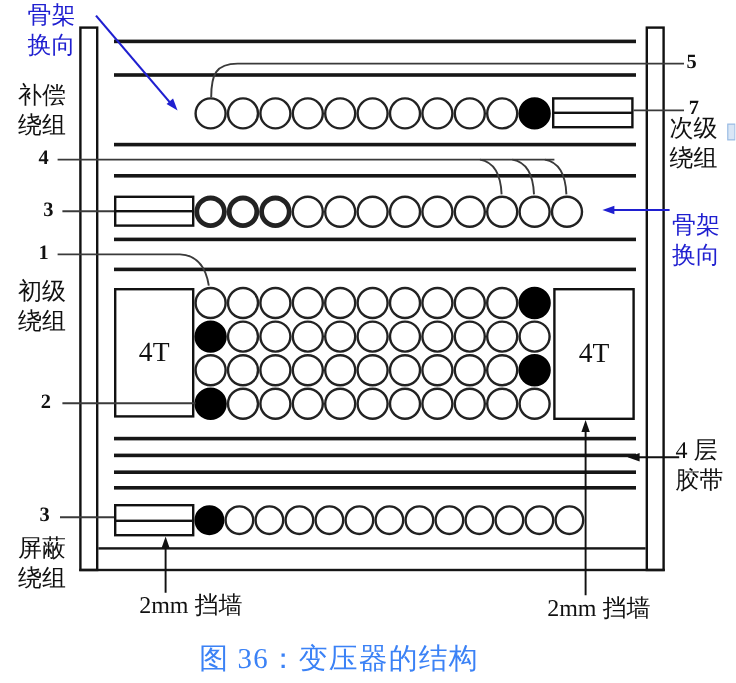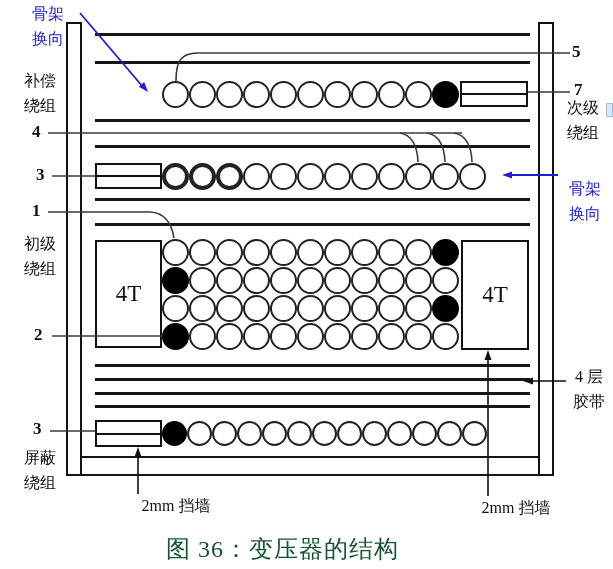--- a/index.html
+++ b/index.html
@@ -16,26 +16,26 @@
   .wall{position:absolute;border:2px solid #111;background:#fff;box-sizing:border-box;}
   .wall .mid{position:absolute;left:-1px;right:-1px;top:50%;margin-top:-1px;height:0;border-top:2px solid #111;}
   .block{position:absolute;border:2px solid #111;background:#fff;box-sizing:border-box;
          display:flex;align-items:center;justify-content:center;
          font-size:23px;color:#111;font-family:"Liberation Serif",serif;}
   
   .turn{position:absolute;box-sizing:border-box;border:2px solid #222;border-radius:50%;background:#fff;}
   .turn.thick{border-width:4px;}
   .turn.black{background:#000;border-color:#000;}
   
-  .label{position:absolute;color:#111;font-size:16px;line-height:25px;white-space:pre-line;
-         font-family:"Liberation Serif","DejaVu Serif",serif;text-align:center;}
+  .label{position:absolute;color:#111;font-size:20px;line-height:25px;white-space:pre-line;
+         font-family:"Liberation Serif","DejaVu Serif",serif;}
   .pin{position:absolute;color:#111;font-weight:bold;font-size:17px;line-height:17px;
        font-family:"Liberation Serif",serif;}
   .blue{color:#1f1fd0;}
-  #caption{position:absolute;font-size:24px;color:#14532d;letter-spacing:1px;}
+  #caption{position:absolute;font-size:24px;color:#3b82f6;letter-spacing:1px;}
   #watermark{position:absolute;font-size:19px;font-family:"Liberation Sans","DejaVu Sans",sans-serif;}
   #svg-overlay{position:absolute;left:0;top:0;pointer-events:none;z-index:40;}
   #winding-layer .winding-row{position:absolute;left:0;top:0;}
   #blue-artifact{position:absolute;left:606px;top:103px;width:7px;height:14px;
                  background:#d9e6f6;border:1px solid #9dbde4;box-sizing:border-box;}
 </style>
 </head>
 <body>
 
 <div id="stage">

